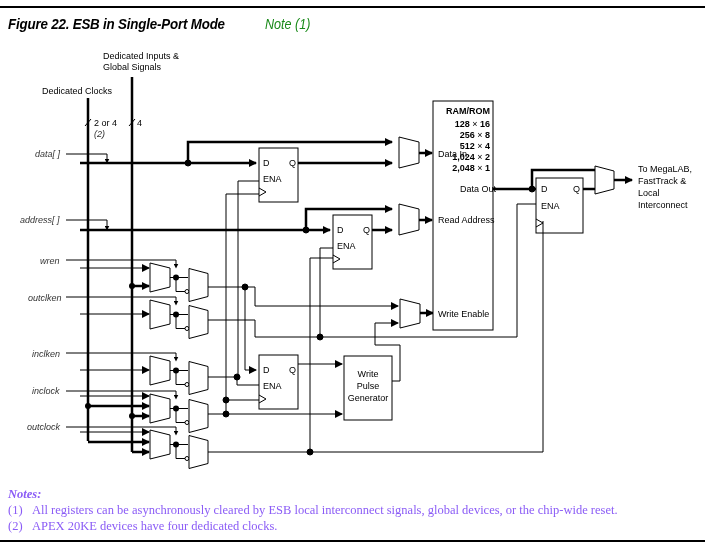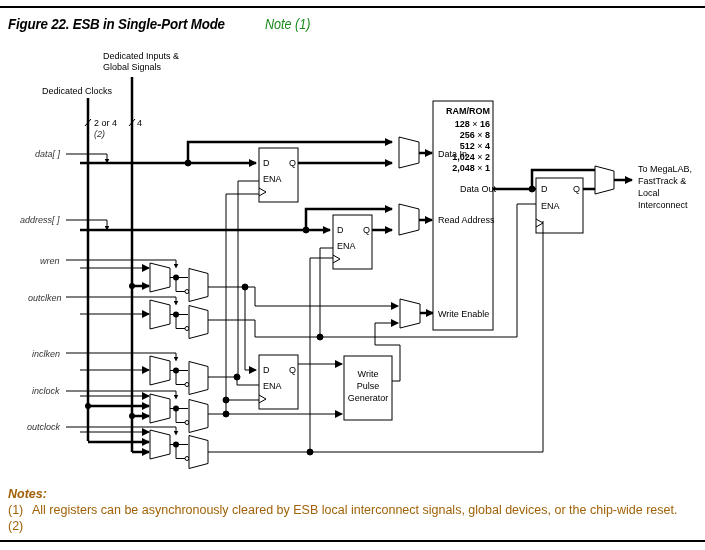--- a/index.html
+++ b/index.html
@@ -4,21 +4,21 @@
 <style>
   html,body{margin:0;padding:0;background:#ffffff;}
   body{width:705px;height:550px;position:relative;overflow:hidden;font-family:"Liberation Sans",sans-serif;}
   .rule{position:absolute;left:0;width:705px;background:#000;}
   #title{position:absolute;left:8px;top:16px;font-family:"Liberation Sans",sans-serif;font-weight:bold;font-style:italic;font-size:14.5px;color:#000;letter-spacing:-0.2px;transform:scaleX(0.92);transform-origin:left;}
   #note-ref{position:absolute;left:265px;top:16px;font-family:"Liberation Sans",sans-serif;font-style:italic;font-size:14px;color:#1a8a1a;transform:scaleX(0.9);transform-origin:left;}
   svg{position:absolute;left:0;top:0;}
   svg text{font-family:"Liberation Sans",sans-serif;font-size:9px;fill:#000;}
   svg text.it{font-style:italic;fill:#333;}
   svg text.b{font-weight:bold;}
-  .notes{position:absolute;left:8px;top:486px;font-family:Liberation Sans, sans-serif;font-size:12.5px;color:#a16207;line-height:16px;}
+  .notes{position:absolute;left:8px;top:486px;font-family:Liberation Serif, serif;font-size:12.5px;color:#8b5cf6;line-height:16px;}
   .notes .hdr{font-weight:bold;font-style:italic;}
   .notes .row{display:flex;}
   .notes .num{width:24px;}
 </style>
 </head>
 <body>
 
 <div class="rule" style="top:6px;height:2px;"></div>
 <div id="title">Figure 22. ESB in Single-Port Mode</div>
 <div id="note-ref">Note (1)</div>
@@ -235,15 +235,16 @@
 </svg>
 
 <div class="notes">
   <div class="hdr">Notes:</div>
   <div class="row">
     <span class="num">(1)</span>
     <span>All registers can be asynchronously cleared by ESB local interconnect signals, global devices, or the chip-wide reset.</span>
   </div>
   <div class="row">
     <span class="num">(2)</span>
+    <span>APEX 20KE devices have four dedicated clocks.</span>
   </div>
 </div>
 <div class="rule" style="top:540px;height:2px;"></div>
 
 </body></html>

